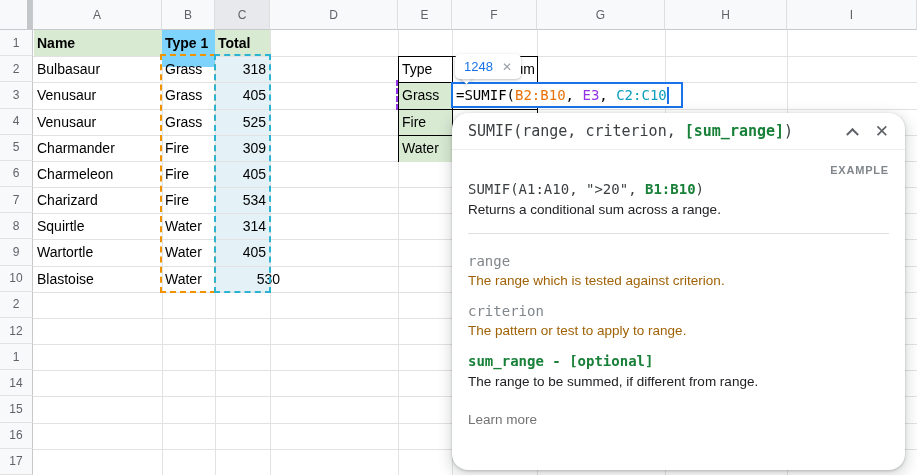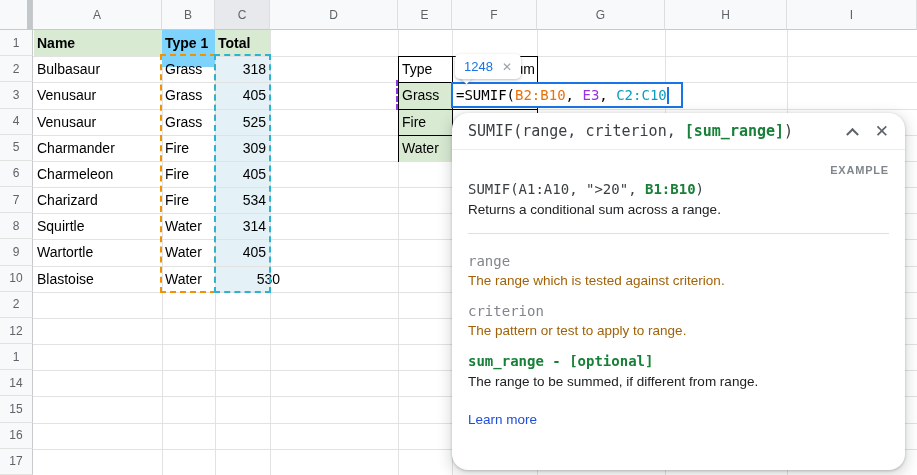--- a/index.html
+++ b/index.html
@@ -80,21 +80,21 @@
   .slabel { margin-top:6px; font-size:11px; font-weight:bold; letter-spacing:.8px; color:#80868b;text-align:right; }
   .mono { font-family:"DejaVu Sans Mono", monospace; font-size:14px; white-space:pre; }
   .example-line { margin-top:5px; }
   .about-line { margin-top:5px; font-size:13.5px; color:#202124; }
   .hr { margin-top:16px; height:1px; background:#e0e0e0; }
   .pname { margin-top:13px; color:#80868b; }
   .pname.first { margin-top:19px; }
   .pname.active { color:#188038; font-weight:bold; }
   .pdesc { margin-top:3px; font-size:13.5px; color:#a16207; line-height:18px; }
   .pdesc.dark { color:#202124; margin-top:4px; }
-  #learn-more { margin-top:21px; font-size:13.5px; color:#1d4ed8; cursor:pointer; display:inline-block; }
+  #learn-more { margin-top:21px; font-size:13.5px; color:#737373; cursor:pointer; display:inline-block; }
 </style>
 </head>
 <body>
 
 <div id="app">
 
   <div id="corner">
       <div class="bar"></div>
     </div>
   <div id="gen">

